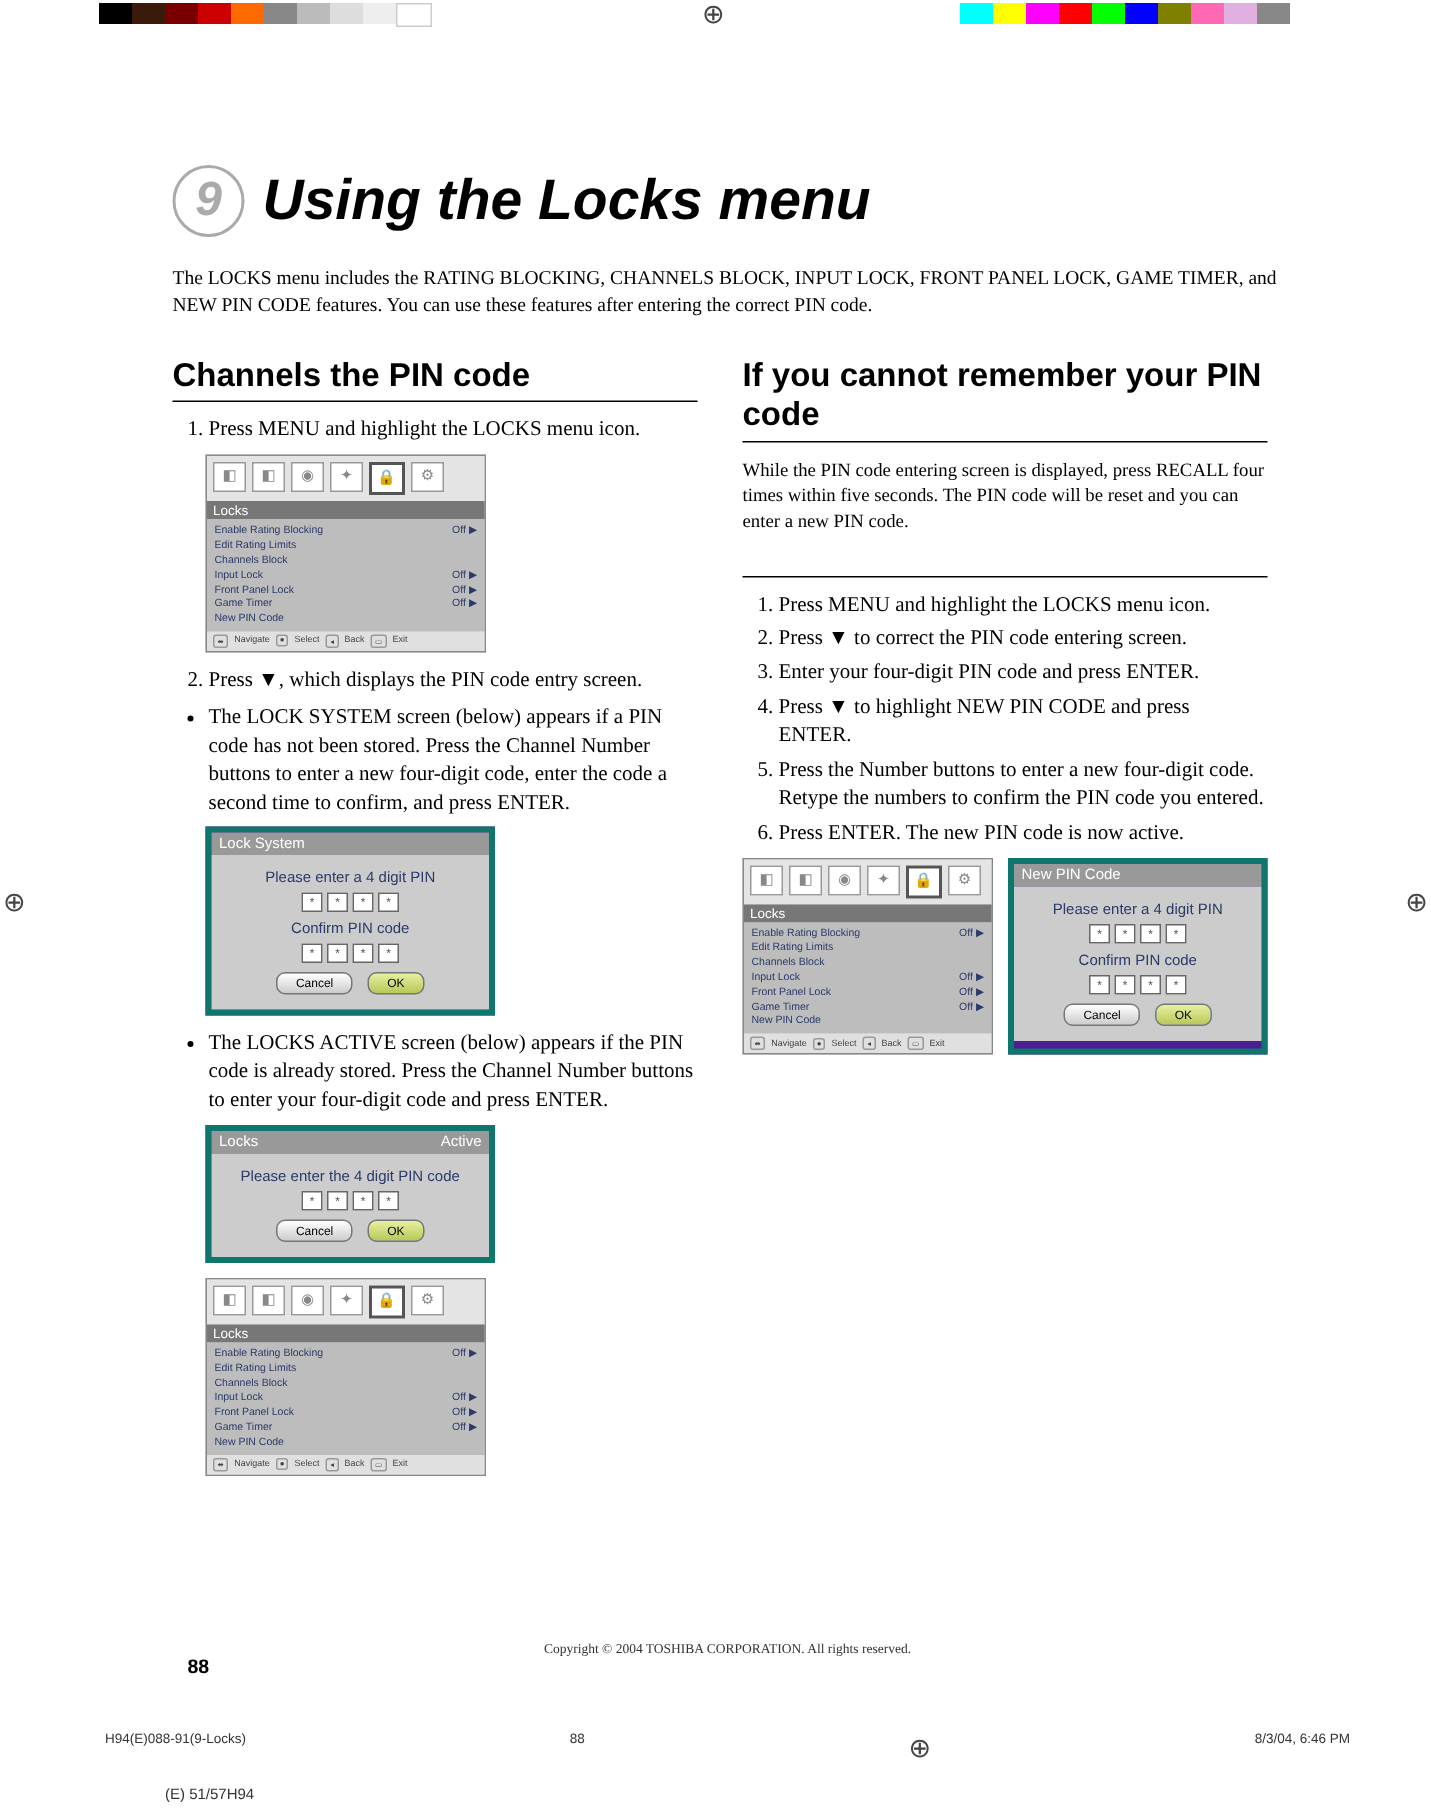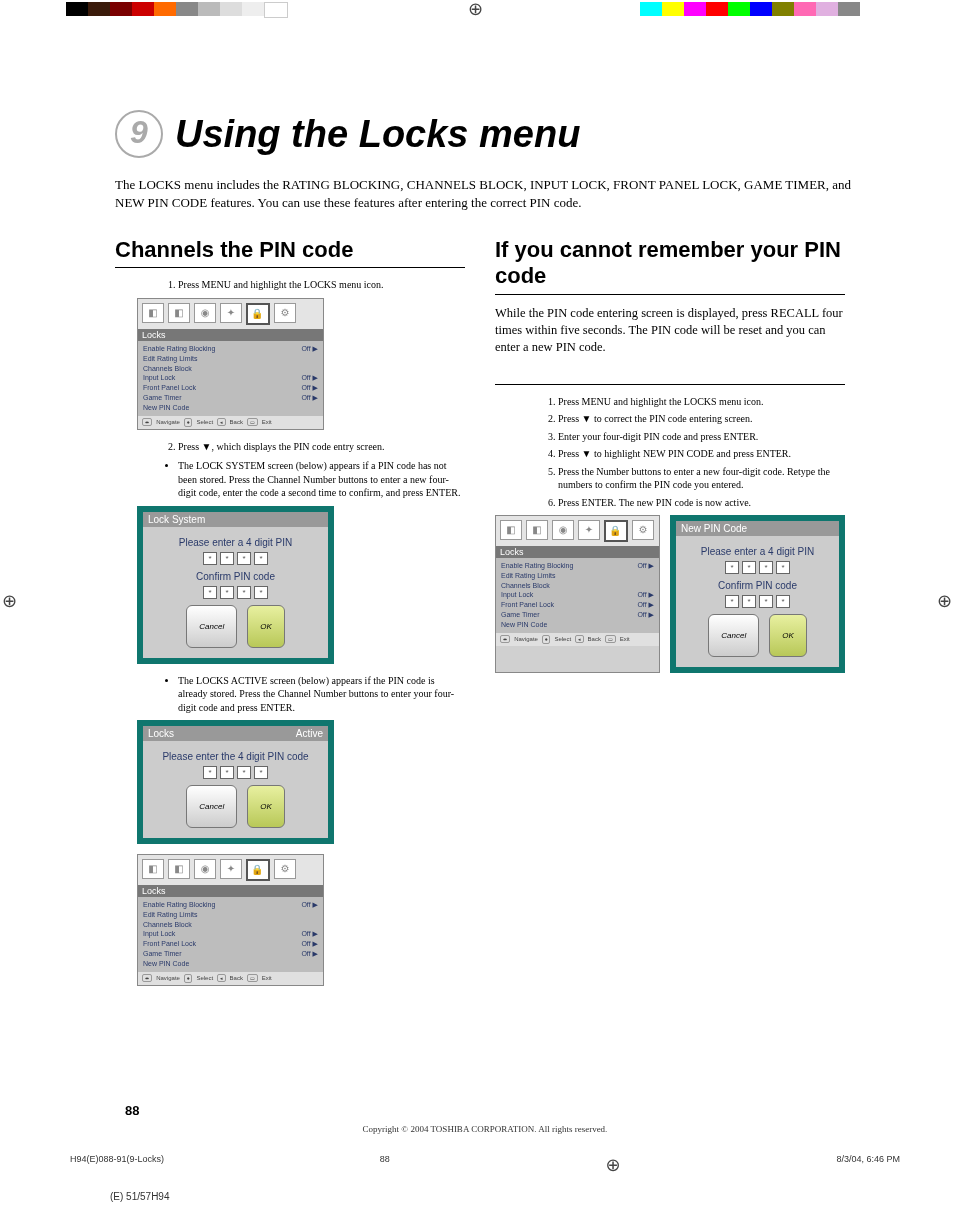--- a/index.html
+++ b/index.html
@@ -78,24 +78,23 @@
   }
   .rule {
     border-top: 1px solid #000;
     margin-bottom: 10px;
   }
   ol {
     padding-left: 24px;
     margin: 6px 0;
   }
   ol li, ul li {
-    font-size: 10px;
+    font-size: 14px;
     line-height: 1.35;
     margin-bottom: 4px;
-    margin-left: 39px;
   }
   ul.bullets {
     list-style: disc;
     padding-left: 24px;
     margin: 0;
   }
   p.body {
     font-size: 12.5px;
     line-height: 1.35;
     margin: 8px 0;
@@ -153,21 +152,21 @@
     display: flex;
     gap: 4px;
     font-size: 6px;
     color: #444;
     align-items: center;
   }
   .osd-foot .k { border:1px solid #999; border-radius:2px; padding:0 2px; font-size:5px; }
   
   .dialog {
     width: 185px;
-    border: 6px solid #0f766e;
+    border: 4px solid #0f766e;
     background: #4c1d95;
     margin: 6px 0 10px 22px;
     font-family: Arial, sans-serif;
   }
   .dialog-title {
     background: #999;
     color: #fff;
     font-size: 10px;
     padding: 2px 5px;
     display:flex;
@@ -175,27 +174,27 @@
   }
   .dialog-body {
     background: #ccc;
     padding: 10px 6px;
     text-align: center;
   }
   .dialog-msg { font-size: 10px; color:#2a3a6a; margin-bottom:4px; }
   .pin-boxes { display:flex; justify-content:center; gap:3px; margin:3px 0 6px; }
   .pin-box { width:12px; height:11px; border:1px solid #666; background:#fff; font-size:8px; text-align:center; line-height:11px; color:#555;}
   .dialog-btns { display:flex; justify-content:center; gap:10px; }
-  .dlg-btn { font-size:8px; background:linear-gradient(#fff,#ccc); border:1px solid #777; border-radius:6px; padding:16px 12px;font-style:italic; }
+  .dlg-btn { font-size:8px; background:linear-gradient(#fff,#ccc); border:1px solid #777; border-radius:6px; padding:2px 12px; }
   .dlg-btn.ok { background:linear-gradient(#e8f0a0,#b8c858); }
   .side-by-side { display:flex; gap:10px; margin:6px 0 10px 0; }
   .side-by-side .osd, .side-by-side .dialog { margin:0; }
   .footer {
     position: absolute;
-    bottom: 72px;
+    bottom: 102px;
     left: 115px;
     width: 740px;
     font-size: 9px;
     text-align: center;
     color: #333;
   }
   .page-num {
     position: absolute;
     bottom: 88px;
     left: 125px;

